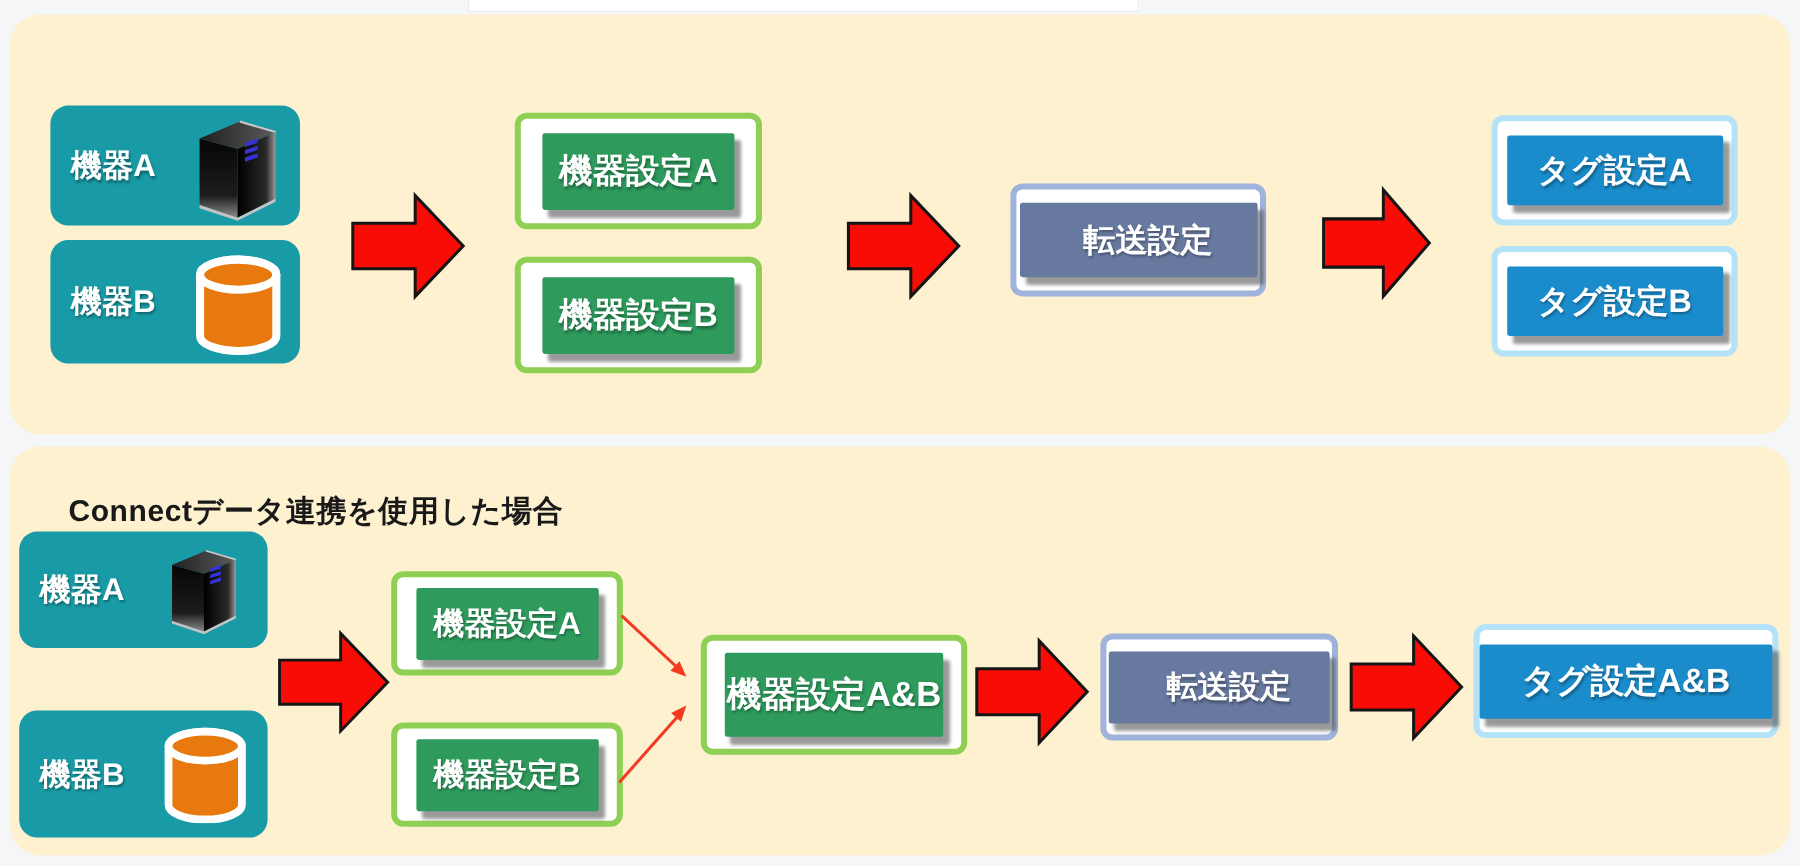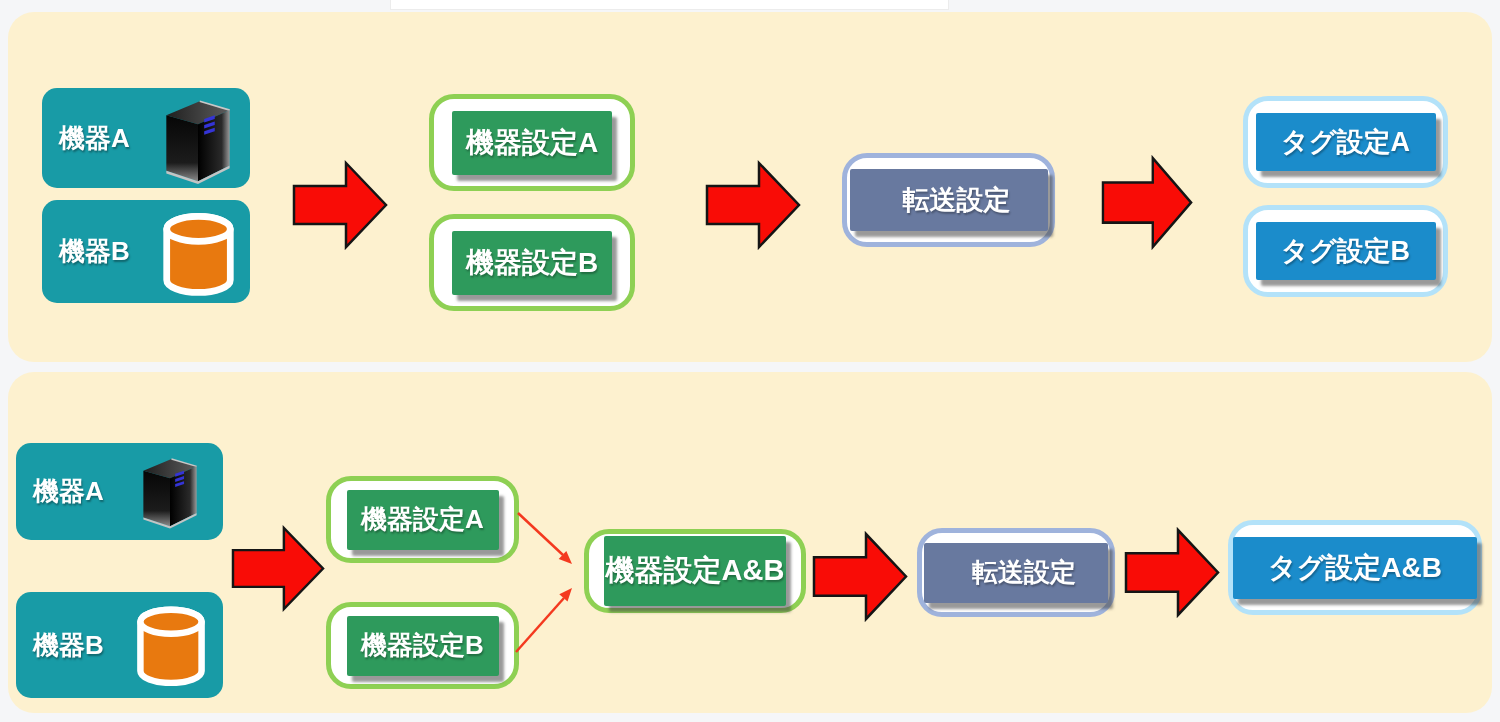--- a/index.html
+++ b/index.html
@@ -25,21 +25,21 @@
   .device{
     position:absolute;background:#189BA6;border-radius:15px;
     display:flex;align-items:center;
   }
   .device-label{
     color:#fff;font-weight:bold;font-size:26px;padding-left:17px;
     text-shadow:1px 2px 2px rgba(0,0,0,.35);white-space:nowrap;
   }
   .device .dev-icon{position:absolute;}
   .outer{
-    position:absolute;background:#fff;border-radius:25px;
+    position:absolute;background:#fff;border-radius:10px;
     display:flex;align-items:center;justify-content:center;
     box-sizing:border-box;
   }
   .outer.green-frame{border:5px solid #8ED053;}
   .outer.slate-frame{border:5px solid #9FB3DC;}
   .outer.blue-frame{border:5px solid #B3E2F9;}
   .inner{
     display:flex;align-items:center;justify-content:center;
     border-radius:2px;
     box-shadow:5px 6px 3px rgba(70,70,70,.55);
@@ -148,20 +148,21 @@
       </div>
     </div>
     <div class="outer blue-frame" style="left:1235px;top:193px;width:205px;height:92px">
       <div class="inner bg-blue" style="width:180px;height:58px;font-size:27px">
         <span>タグ設定B</span>
       </div>
     </div>
   </section>
 
   <section class="panel panel-2">
+    <h2 class="panel-title">Connectデータ連携を使用した場合</h2>
 
     <div class="device" style="left:8px;top:71px;width:207px;height:97px">
       <span class="device-label">機器A</span>
       <svg class="dev-icon" style="right:16px;top:8px" width="74" height="81" viewBox="0 0 100 104">
           <use href="#icon-server"></use>
         </svg>
     </div>
     <div class="device" style="left:8px;top:220px;width:207px;height:106px">
       <span class="device-label">機器B</span>
       <svg class="dev-icon" style="right:14px;top:10px" width="76" height="84" viewBox="0 0 82 90">
@@ -184,21 +185,21 @@
       </div>
     </div>
 
     <svg class="thin-arrows" style="left:502px;top:133px" width="84" height="155" viewBox="0 0 84 155">
       <line x1="8" y1="8" x2="53" y2="50"></line>
       <polygon points="62,59 48.7,54 56.3,46"></polygon>
       <line x1="6" y1="147" x2="54" y2="93"></line>
       <polygon points="62,83 57.5,96.4 49.3,89.2"></polygon>
     </svg>
 
-    <div class="outer green-frame" style="left:576px;top:157px;width:222px;height:84px">
+    <div class="outer green-frame" style="left:576px;top:157px;width:222px;height:100px">
       <div class="inner bg-green" style="width:182px;height:70px;font-size:29px">
         <span>機器設定A&amp;B</span>
       </div>
     </div>
 
     <svg class="big-arrow" style="left:805px;top:159px" width="95" height="91" viewBox="0 0 95 90" preserveAspectRatio="none">
       <polygon points="1,26 53,26 53,3 93,45 53,87 53,64 1,64"></polygon>
     </svg>
 
     <div class="outer slate-frame" style="left:909px;top:156px;width:198px;height:89px">

